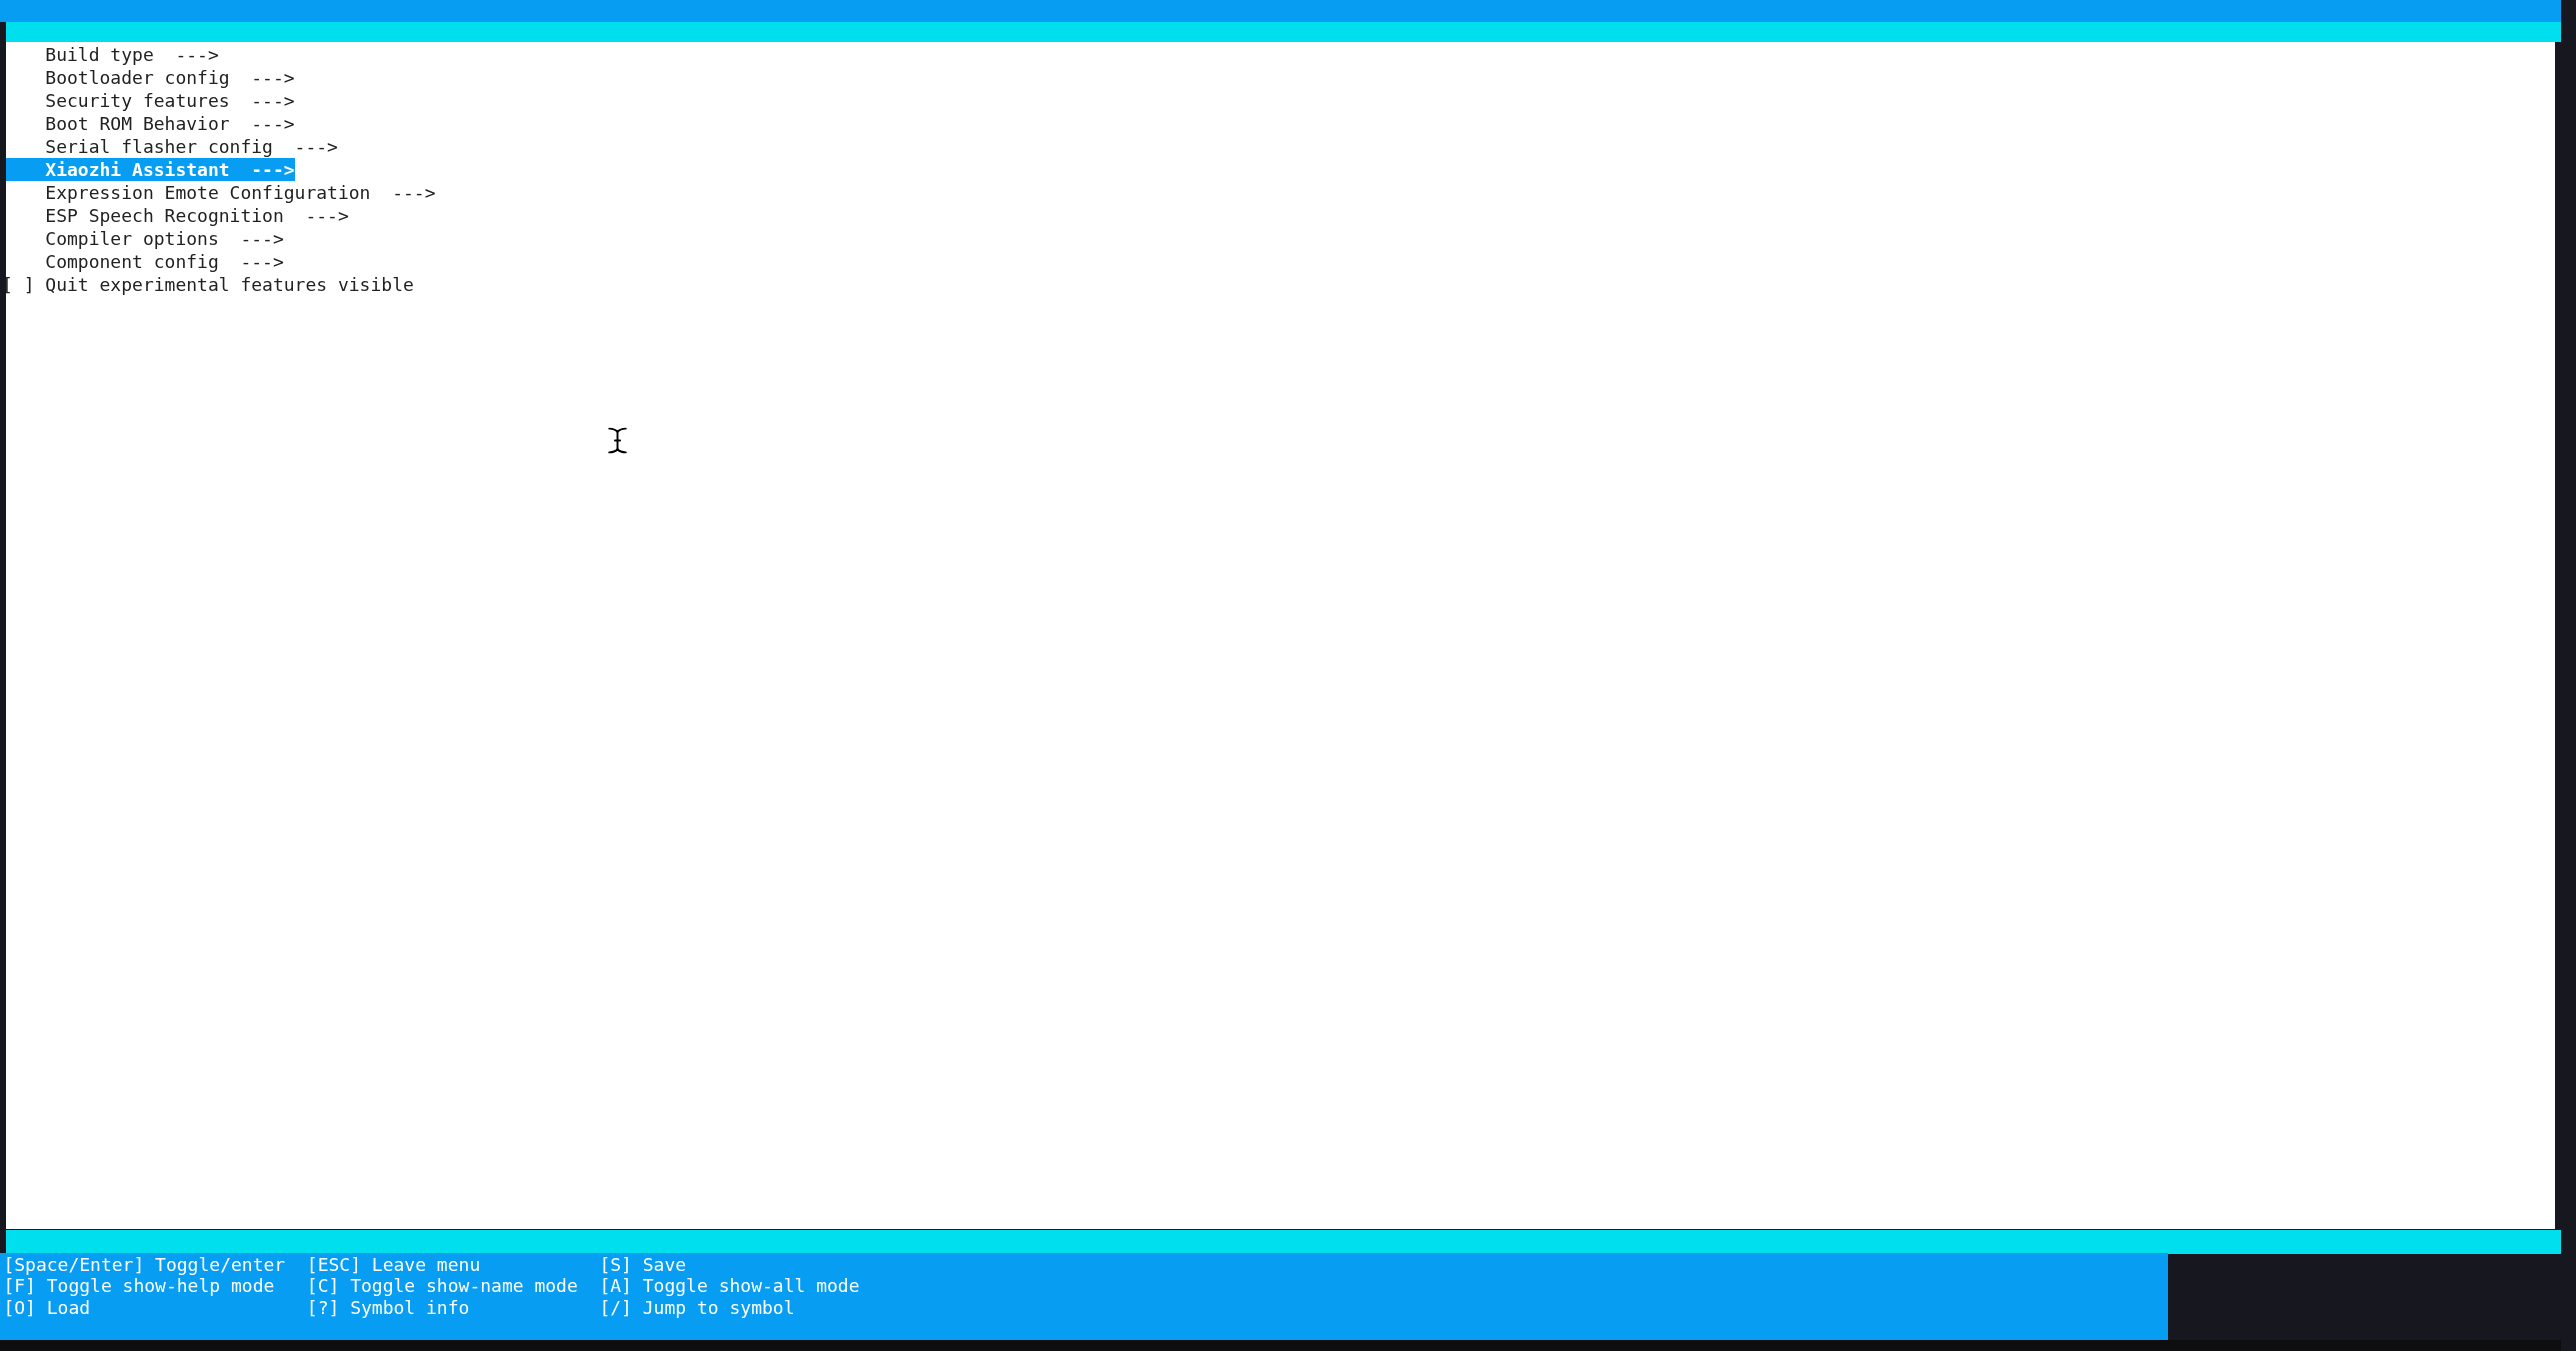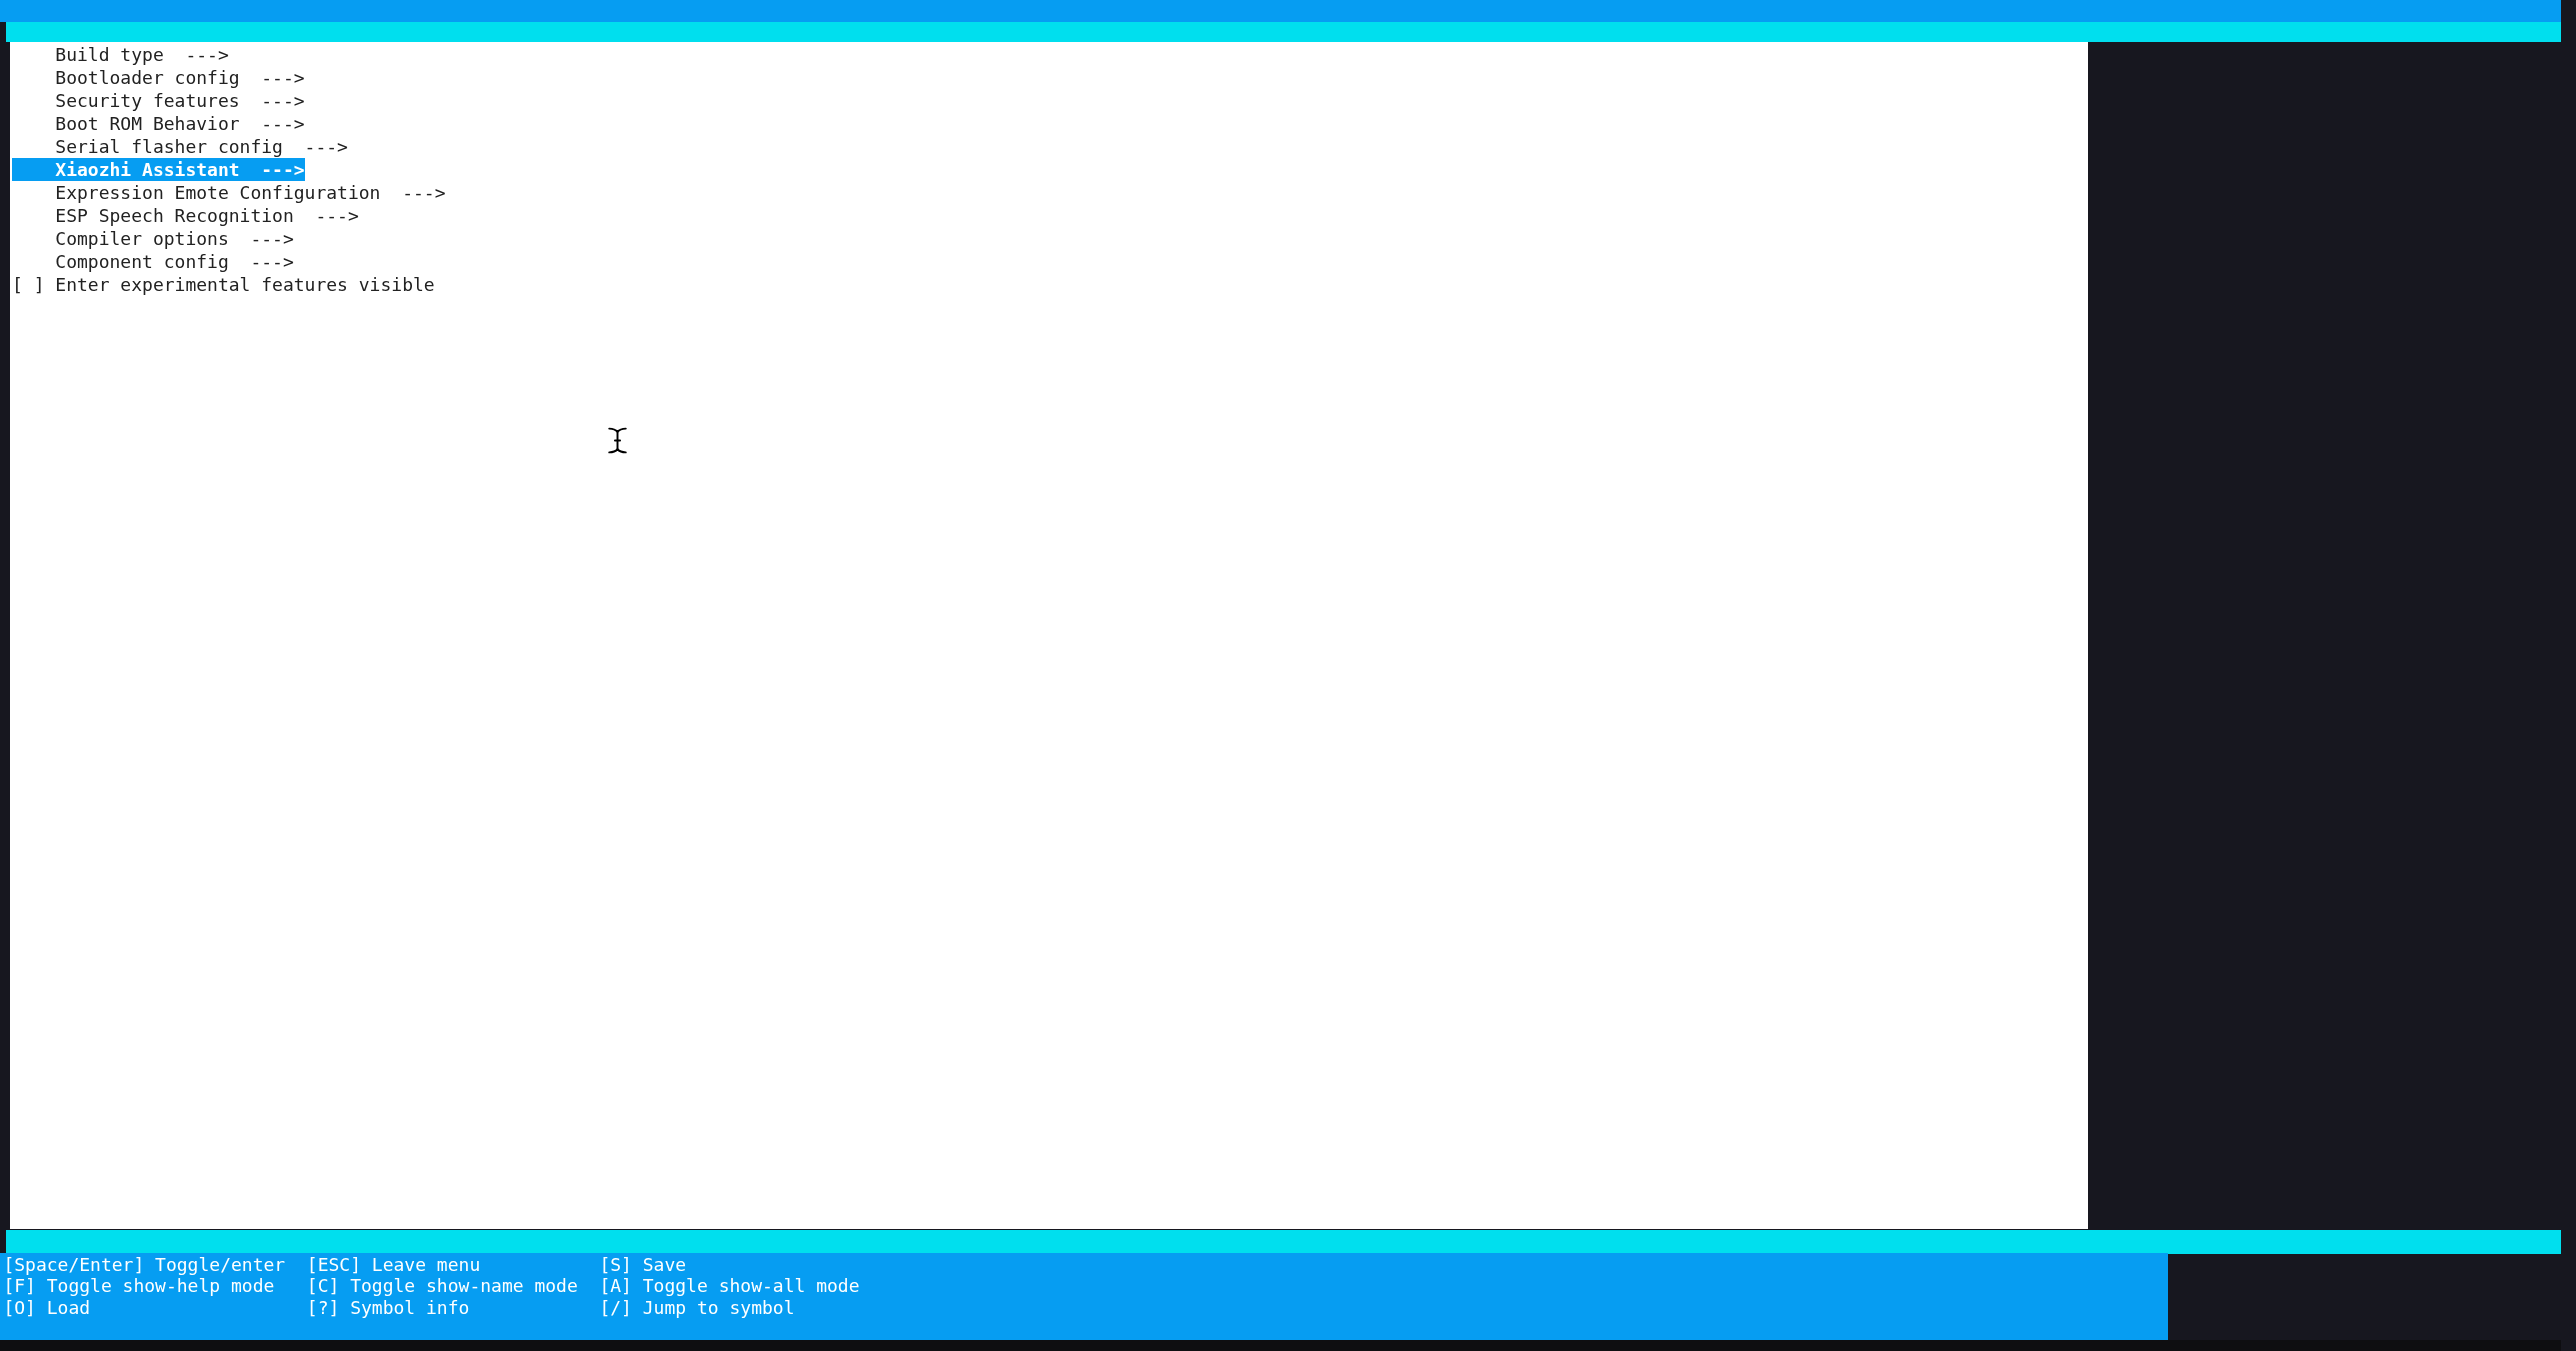--- a/index.html
+++ b/index.html
@@ -30,21 +30,21 @@
   }
   .titlebar{
     position:absolute;left:6px;top:22px;width:2555px;height:20px;
     background:var(--accent-cyan);
     color:var(--text-light);
     line-height:20px;
     text-align:center;
     white-space:pre;
   }
   .content{
-    position:absolute;left:10px;top:42px;width:2078px;height:1187px;
+    position:absolute;left:0;top:42px;width:2555px;height:1187px;
     background:var(--terminal-bg);
   }
   .menu{
     padding-top:1.3px;
   }
   .menu-row{
     height:23px;
     line-height:23px;
     white-space:pre;
     padding-left:2px;
@@ -102,21 +102,21 @@
       <div class="menu-row"><span>    Build type  ---&gt;</span></div>
       <div class="menu-row"><span>    Bootloader config  ---&gt;</span></div>
       <div class="menu-row"><span>    Security features  ---&gt;</span></div>
       <div class="menu-row"><span>    Boot ROM Behavior  ---&gt;</span></div>
       <div class="menu-row"><span>    Serial flasher config  ---&gt;</span></div>
       <div class="menu-row selected"><span>    Xiaozhi Assistant  ---&gt;</span></div>
       <div class="menu-row"><span>    Expression Emote Configuration  ---&gt;</span></div>
       <div class="menu-row"><span>    ESP Speech Recognition  ---&gt;</span></div>
       <div class="menu-row"><span>    Compiler options  ---&gt;</span></div>
       <div class="menu-row"><span>    Component config  ---&gt;</span></div>
-      <div class="menu-row"><span>[ ] Enter experimental features visible</span></div>
+      <div class="menu-row"><span>[ ] Quit experimental features visible</span></div>
     </div>
 </div>
 
 <svg class="ibeam-cursor" viewBox="0 0 21 22" xmlns="http://www.w3.org/2000/svg">
   <g fill="none" stroke="#000000" stroke-width="1.6" stroke-linecap="round">
     <path d="M3.5 1.2 q4.6 0.2 6.8 2.6 q2.2 -2.4 6.8 -2.6"></path>
     <path d="M3.5 20.8 q4.6 -0.2 6.8 -2.6 q2.2 2.4 6.8 2.6"></path>
     <path d="M10.3 3.2 V18.6"></path>
     <path d="M8.2 11 h4.2"></path>
   </g>

